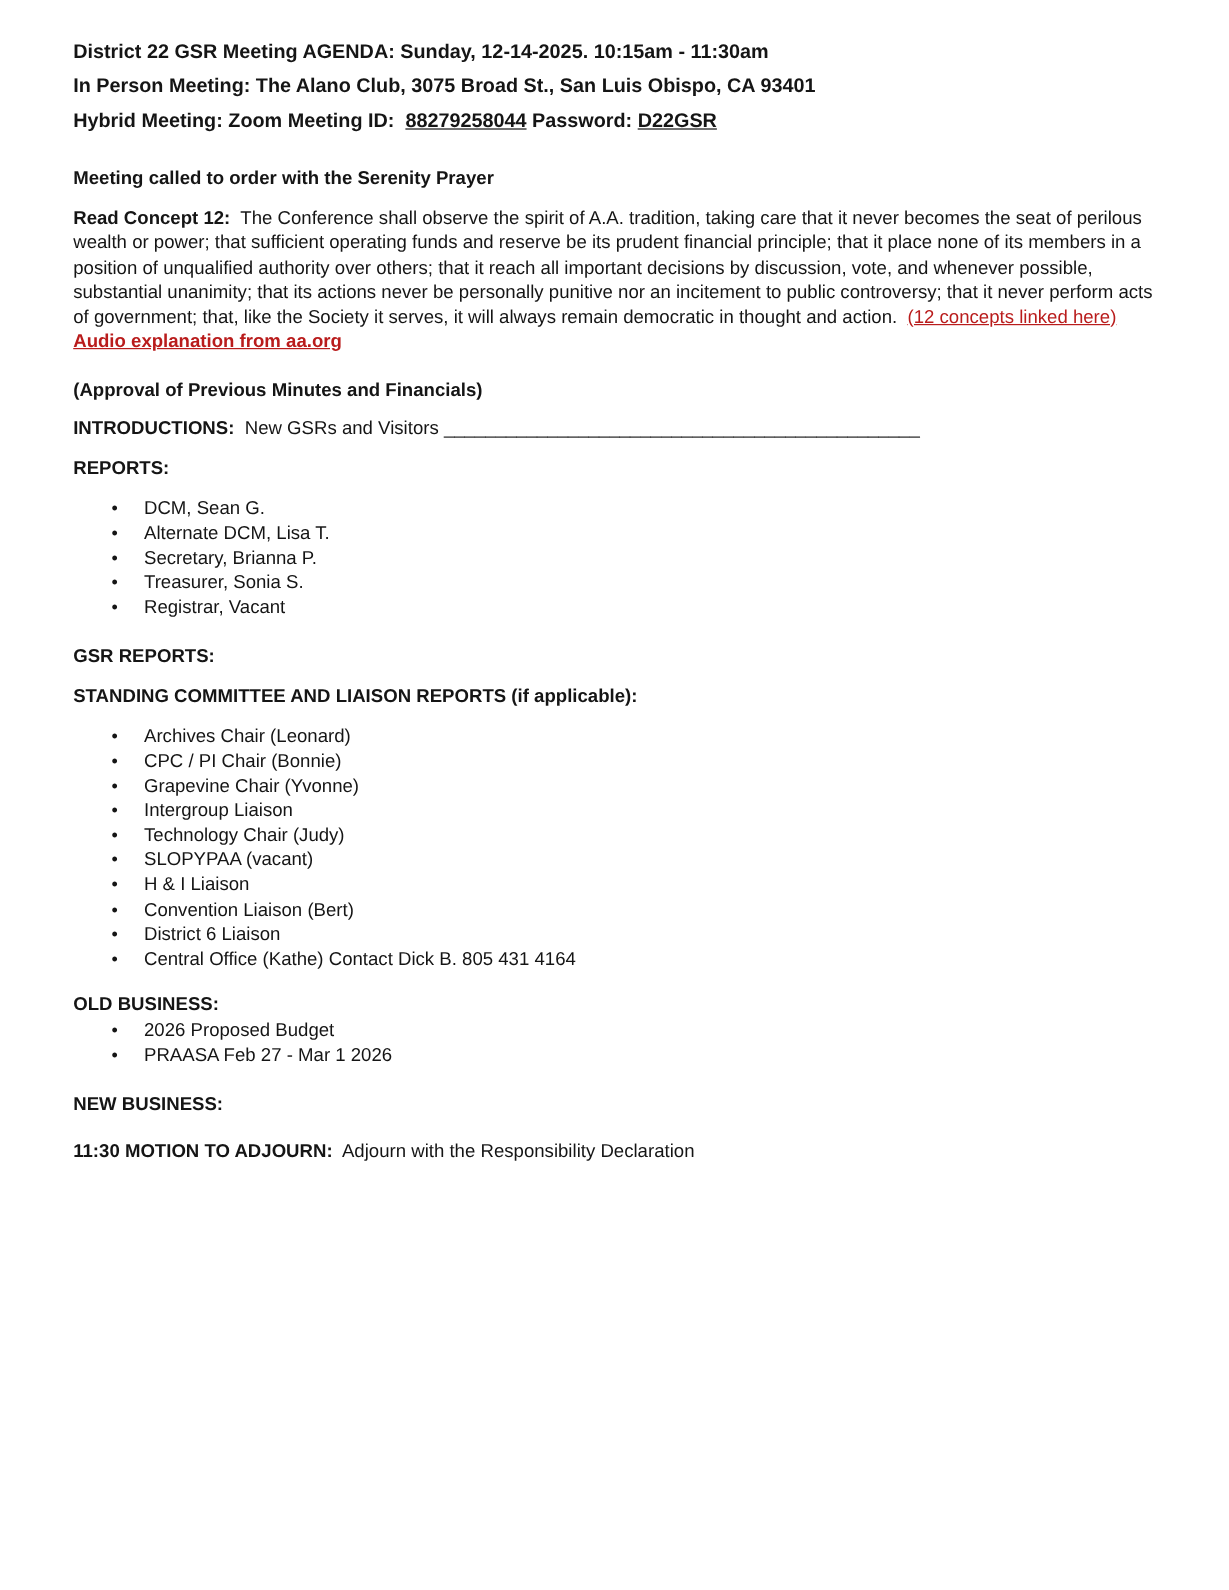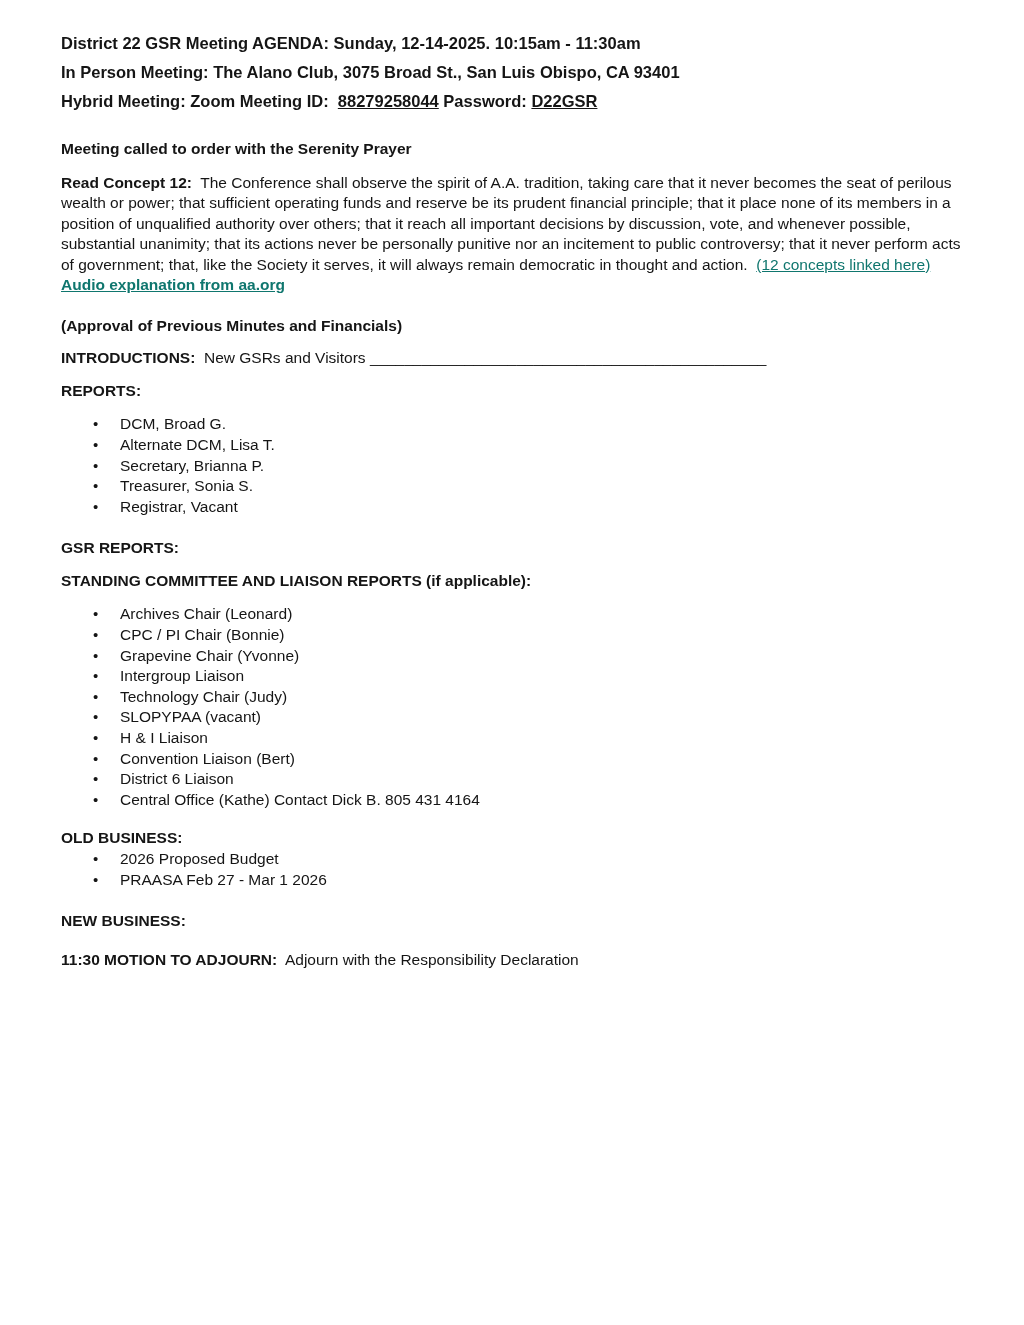--- a/index.html
+++ b/index.html
@@ -35,21 +35,21 @@
   }
   .called { margin-top: 28px; }
 
   .para {
     font-size: 15.5px;
     line-height: 20.4px;
     margin-top: 14px;
   }
   .para .lead { font-weight: bold; }
   a.lnk {
-    color: #0f766e;
+    color: #b91c1c;
     text-decoration: underline;
     cursor: pointer;
   }
   a.lnk.bold { font-weight: bold; margin-top: 33px; }
 
   .approval { margin-top: 21px; }
   .intro { margin-top: 12px; font-size: 15.5px; line-height: 20px; }
   .intro .lead { font-weight: bold; }
   .blank { letter-spacing: 0; }
 
@@ -95,21 +95,21 @@
 
   <p class="para pre"><span class="lead">Read Concept 12:</span><span>  The Conference shall observe the spirit of A.A. tradition, taking care that it never becomes the seat of perilous wealth or power; that sufficient operating funds and reserve be its prudent financial principle; that it place none of its members in a position of unqualified authority over others; that it reach all important decisions by discussion, vote, and whenever possible, substantial unanimity; that its actions never be personally punitive nor an incitement to public controversy; that it never perform acts of government; that, like the Society it serves, it will always remain democratic in thought and action.  </span><a class="lnk">(12 concepts linked here)</a><span> </span><a class="lnk bold">Audio explanation from aa.org</a></p>
 
   <p class="b15 approval">(Approval of Previous Minutes and Financials)</p>
 
   <p class="intro pre"><span class="lead">INTRODUCTIONS:</span><span>  New GSRs and Visitors </span><span class="blank">______________________________________________</span></p>
 
   <p class="b15 sec">REPORTS:</p>
 
   <ul class="bullets">
-      <li>DCM, Broad G.</li>
+      <li>DCM, Sean G.</li>
       <li>Alternate DCM, Lisa T.</li>
       <li>Secretary, Brianna P.</li>
       <li>Treasurer, Sonia S.</li>
       <li>Registrar, Vacant</li>
     </ul>
 
   <p class="b15 sec-gap">GSR REPORTS:</p>
 
 
   <p class="b15 sec">STANDING COMMITTEE AND LIAISON REPORTS (if applicable):</p>

